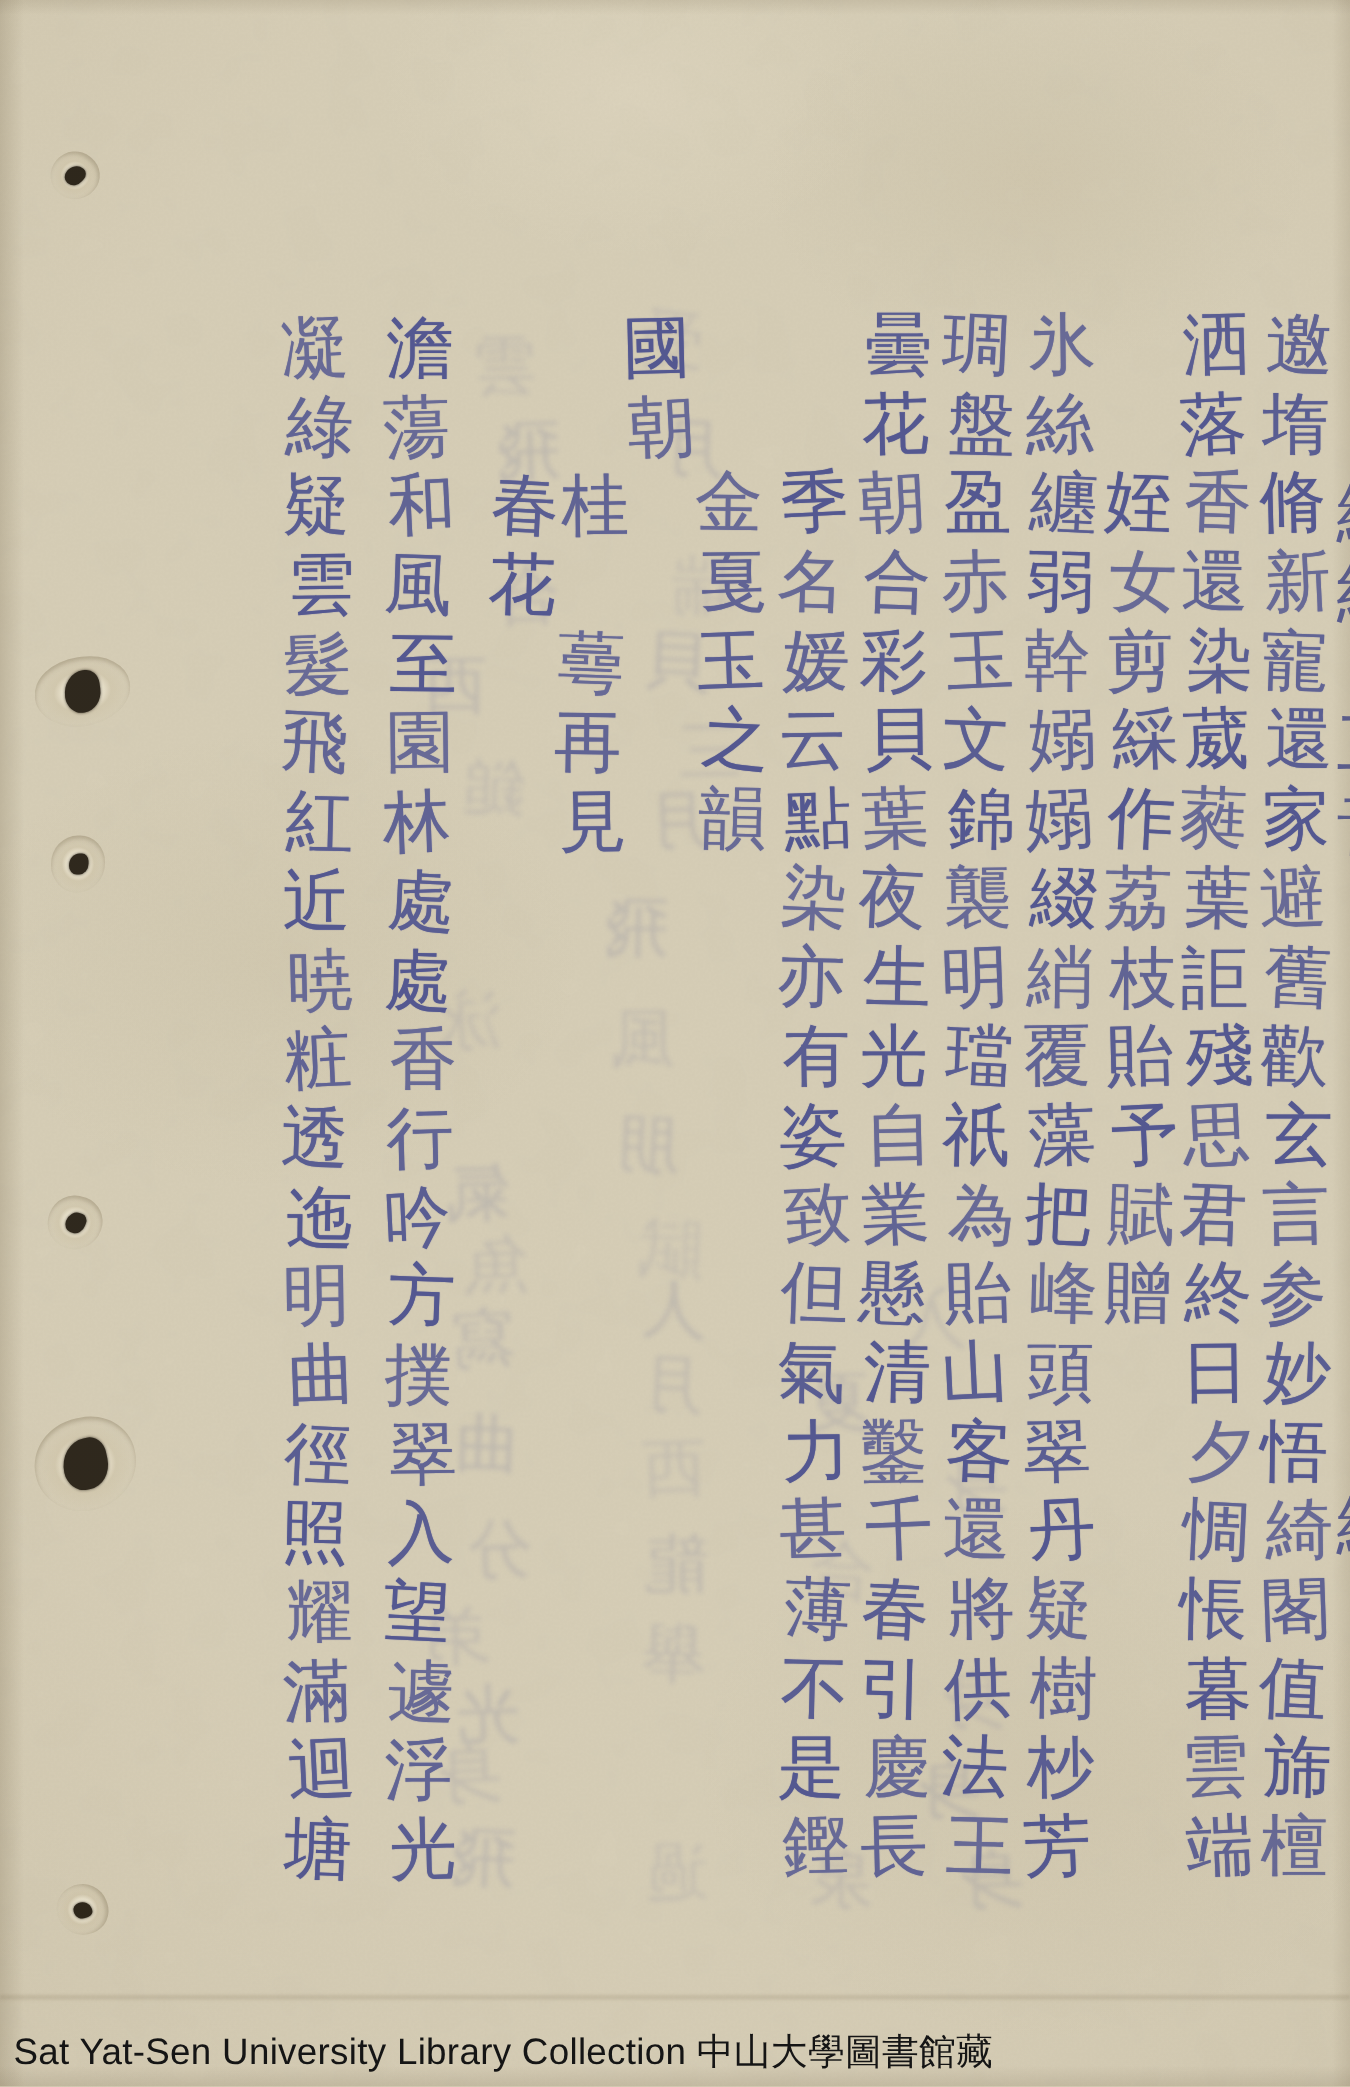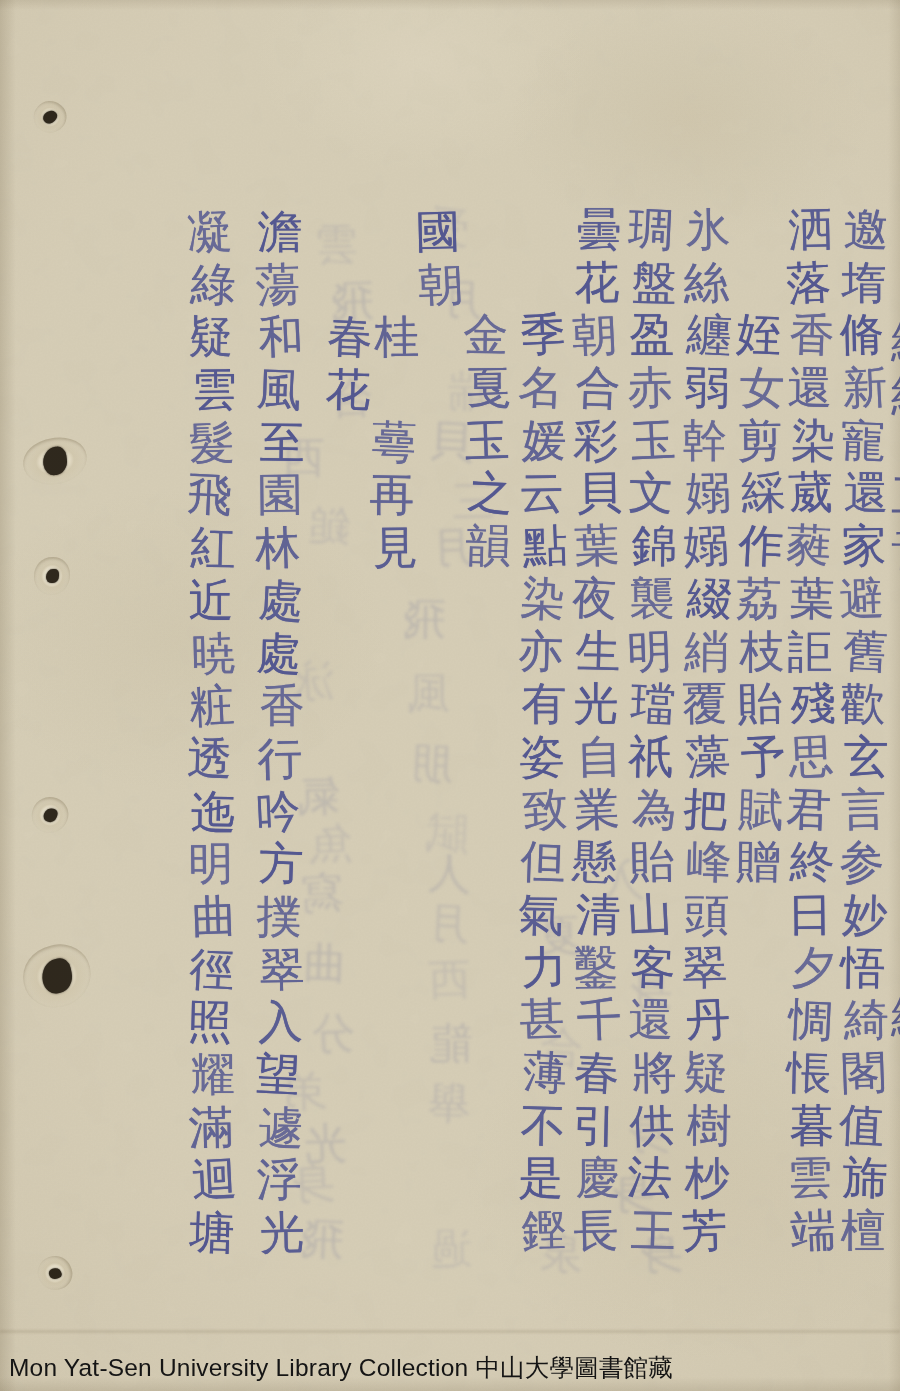--- a/index.html
+++ b/index.html
@@ -365,14 +365,14 @@
     </div>
     <div class="hole" style="left: 38px; top: 1256px; width: 34px; height: 34px; transform: rotate(70deg);">
       <div class="halo"></div>
       <div class="dark" style="width: 11px; height: 12.65px; left: 11.5px; top: 10.675px;"></div>
     </div>
   </div>
 <div class="crease-line"></div>
 <div class="layer vignette"></div>
 
 <div class="footer">
-  <span>Mon Yat-Sen University Library Collection 中山大學圖書館藏</span>
+  <span>Sat Yat-Sen University Library Collection 中山大學圖書館藏</span>
 </div>
 
 </body></html>

